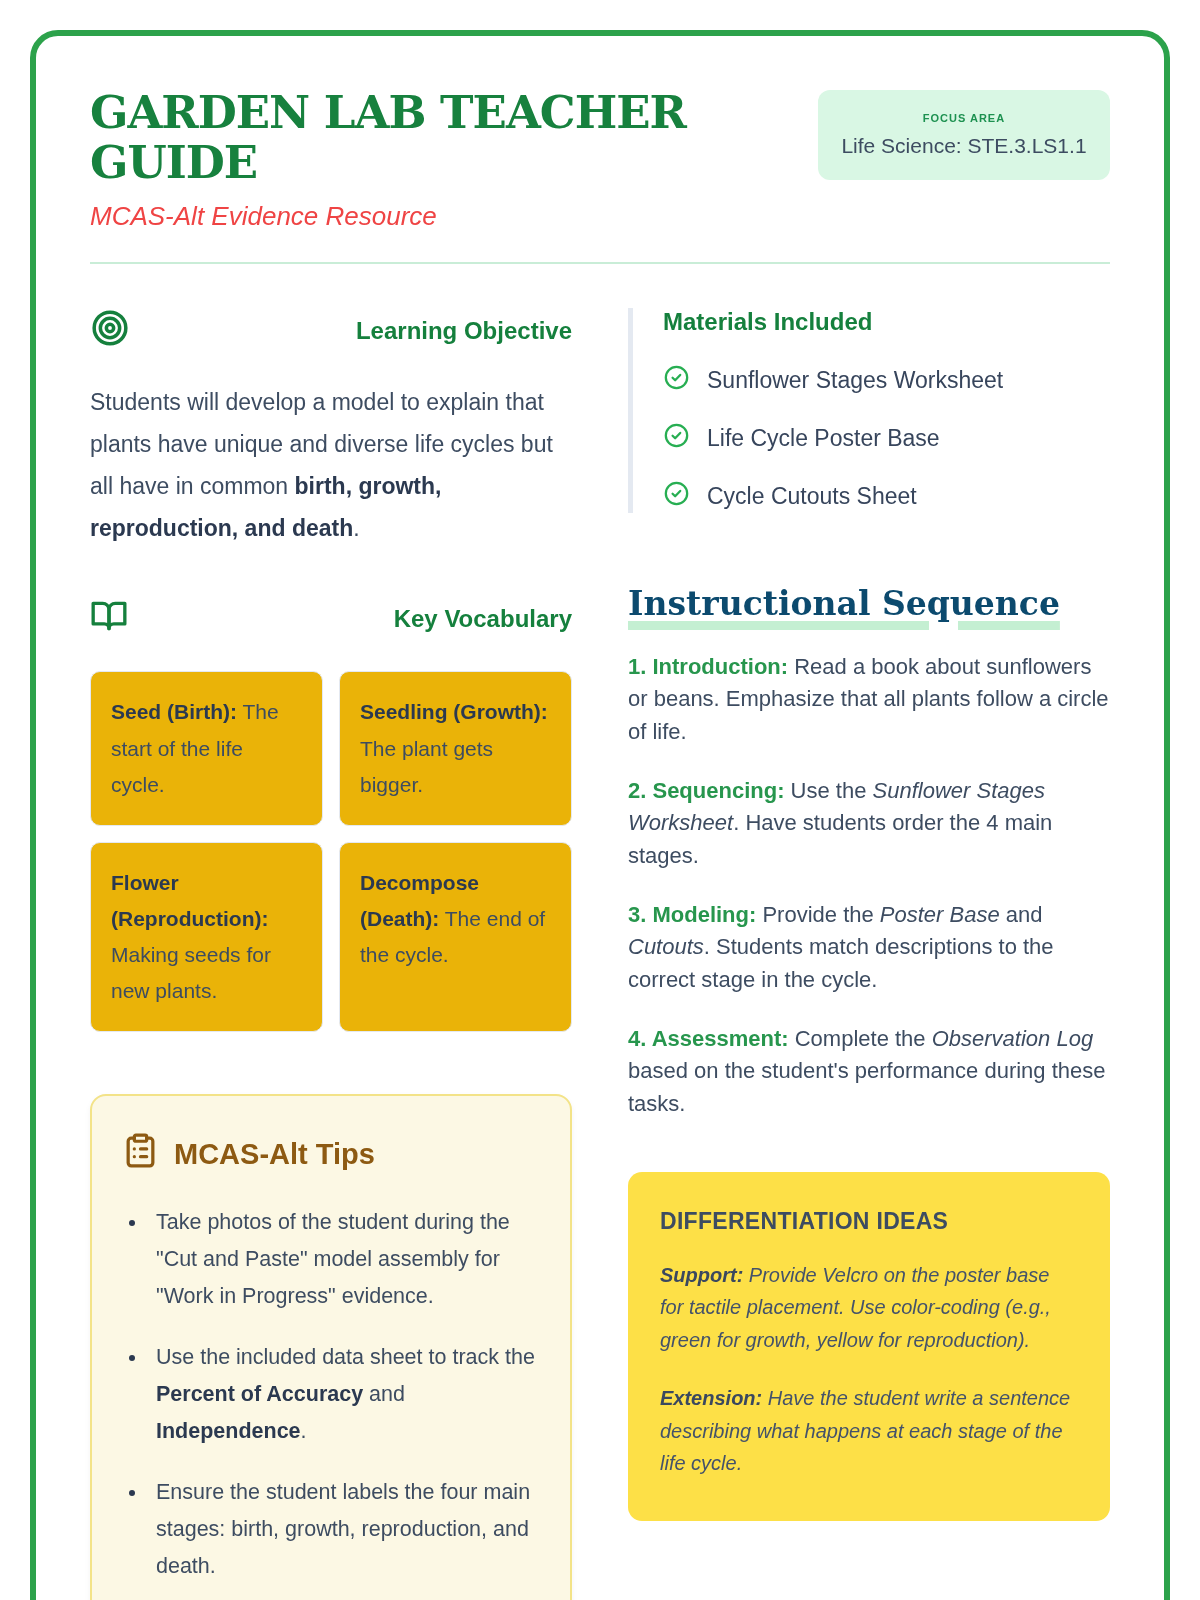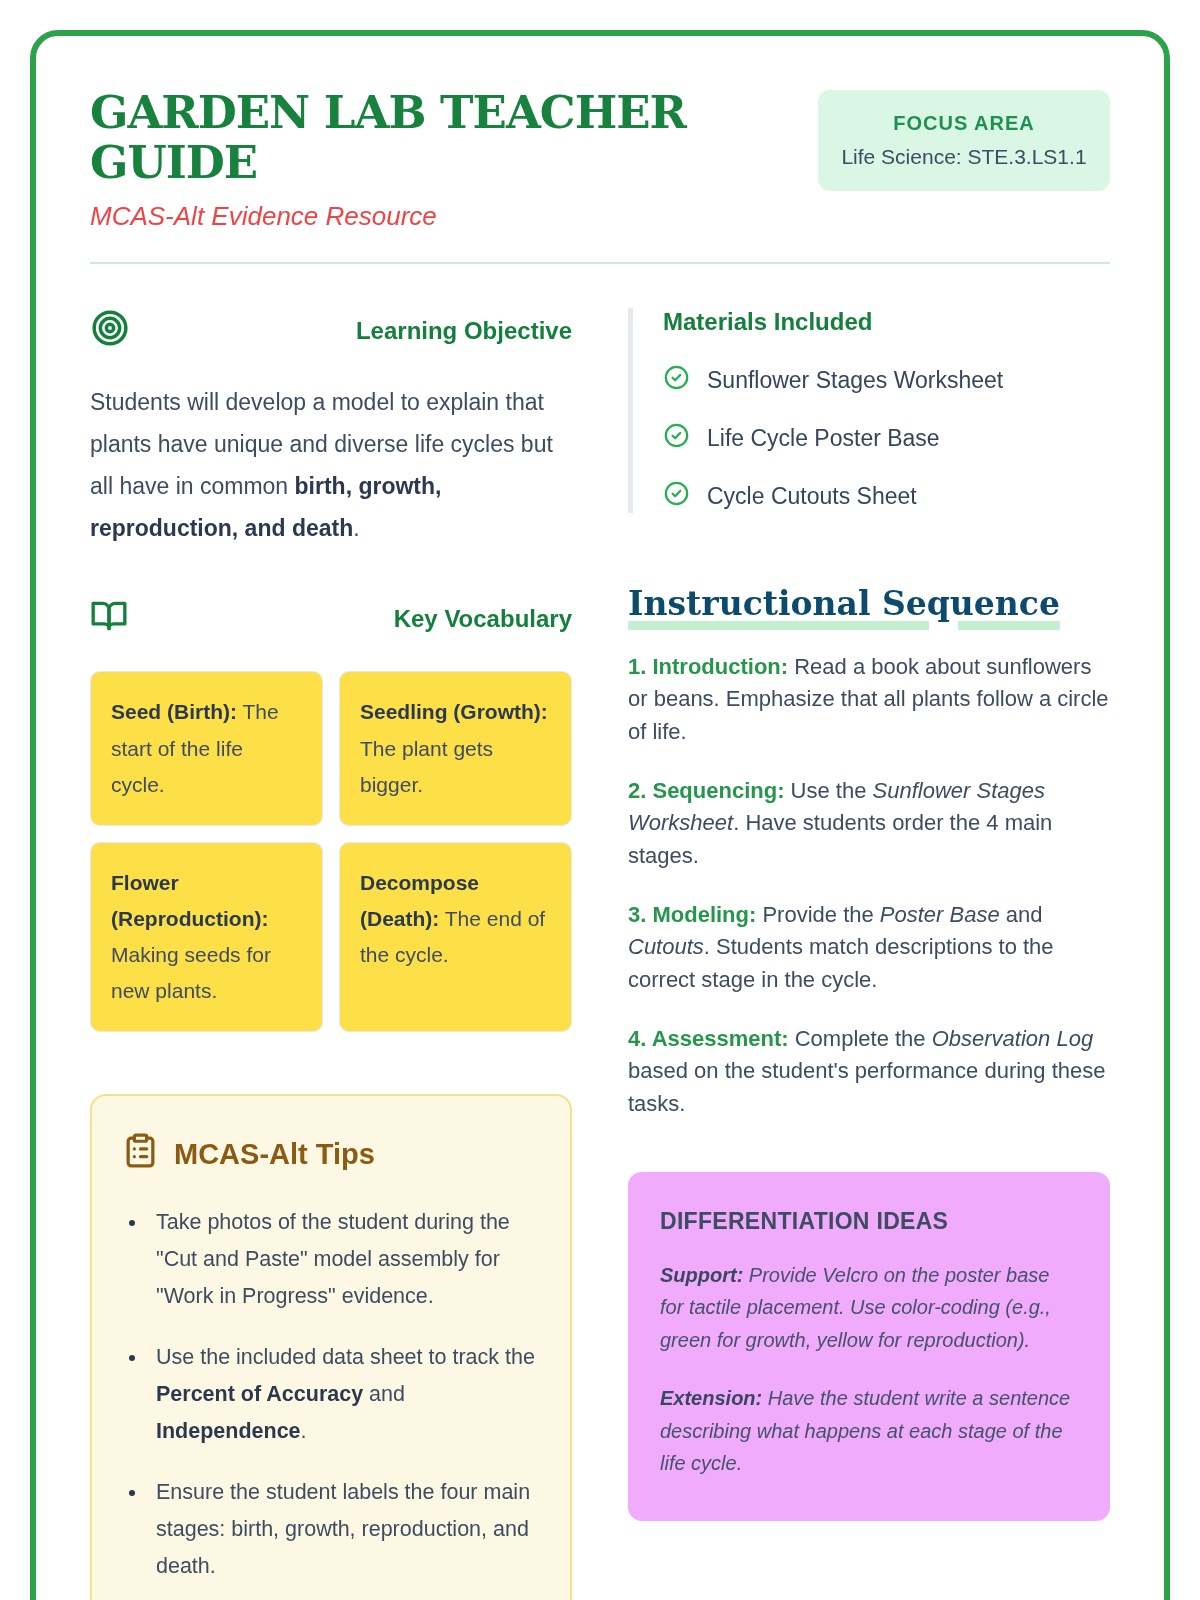--- a/index.html
+++ b/index.html
@@ -24,21 +24,21 @@
     font-family: "DejaVu Serif", "Liberation Serif", serif;
     font-size: 45px; font-weight: 700; color: #17813e;
     letter-spacing: -1px; line-height: 1.1; margin-bottom: 14px;
   }
   .page-subtitle { font-size: 26px; font-style: italic; color: #ef4444; }
   .focus-badge {
     background: #d9f7e4; border-radius: 12px; width: 292px;
     padding: 22px 16px; text-align: center; flex-shrink: 0; margin-top: 2px;
   }
   .focus-badge .label {
-    font-size: 20px; font-weight: 700; color: #1d9150;
+    font-size: 11px; font-weight: 700; color: #1d9150;
     letter-spacing: 1px; margin-bottom: 10px;
   }
   .focus-badge .value { font-size: 21px; color: #3d4c61; }
   .header-divider { height: 2px; background: #c9edd7; margin-top: 30px; border: none; }
 
   
   .main-grid { display: grid; grid-template-columns: 1fr 1fr; column-gap: 56px; margin-top: 44px; }
 
   .section-heading {
     display: flex; align-items: center; gap: 15px;
@@ -47,21 +47,21 @@
   .section-heading svg { flex-shrink: 0; }
 
   .objective-text { margin-top: 28px; font-size: 23px; line-height: 1.82; color: #3d4c61; }
 
   .b { font-weight: 700; color: #2b3950; }
   .i { font-style: italic; }
 
   .vocab-heading { margin-top: 48px; gap: 18px; }
   .vocab-grid { display: grid; grid-template-columns: 1fr 1fr; gap: 16px; margin-top: 30px; }
   .vocab-card {
-    background: #fde047; border: 1.5px solid #e4e9f1; border-radius: 10px;
+    background: #eab308; border: 1.5px solid #e4e9f1; border-radius: 10px;
     padding: 22px 20px; font-size: 21px; line-height: 1.72; color: #3d4c61;
   }
 
   .tips-box {
     margin-top: 62px; background: #fcf8e4; border: 2px solid #f3e388;
     border-radius: 16px; padding: 36px 30px 30px 30px;
     box-shadow: 0 3px 6px rgba(0,0,0,0.05);
   }
   .tips-heading { display: flex; align-items: center; gap: 15px; font-size: 29px; font-weight: 700; color: #8d5a12; }
   .tips-list { margin-top: 28px; padding-left: 26px; list-style: disc; }
@@ -79,21 +79,21 @@
     font-family: "DejaVu Serif", "Liberation Serif", serif;
     font-size: 33px; font-weight: 700; color: #0c4a6e;
     text-decoration: underline; text-decoration-color: #c4efd2;
     text-decoration-thickness: 9px; text-underline-offset: 6px;
     display: inline-block;
   }
   .steps { margin-top: 28px; }
   .step { font-size: 22px; line-height: 1.47; color: #3d4c61; margin-bottom: 27px; }
   .step .lbl { font-weight: 700; color: #27964d; }
 
-  .diff-box { margin-top: 52px; background: #f0abfc; border-radius: 14px; padding: 36px 32px 16px 32px; }
+  .diff-box { margin-top: 52px; background: #fde047; border-radius: 14px; padding: 36px 32px 16px 32px; }
   .diff-heading { font-size: 23px; font-weight: 700; color: #3d4c61; letter-spacing: 0.3px; }
   .diff-para { margin-top: 24px; font-size: 20px; font-style: italic; line-height: 1.62; color: #44526a; margin-bottom: 26px; }
   .diff-para .b { color: #3a485f; }
 </style>
 </head>
 <body>
 
 <div class="card">
 
   <div class="header-row">

